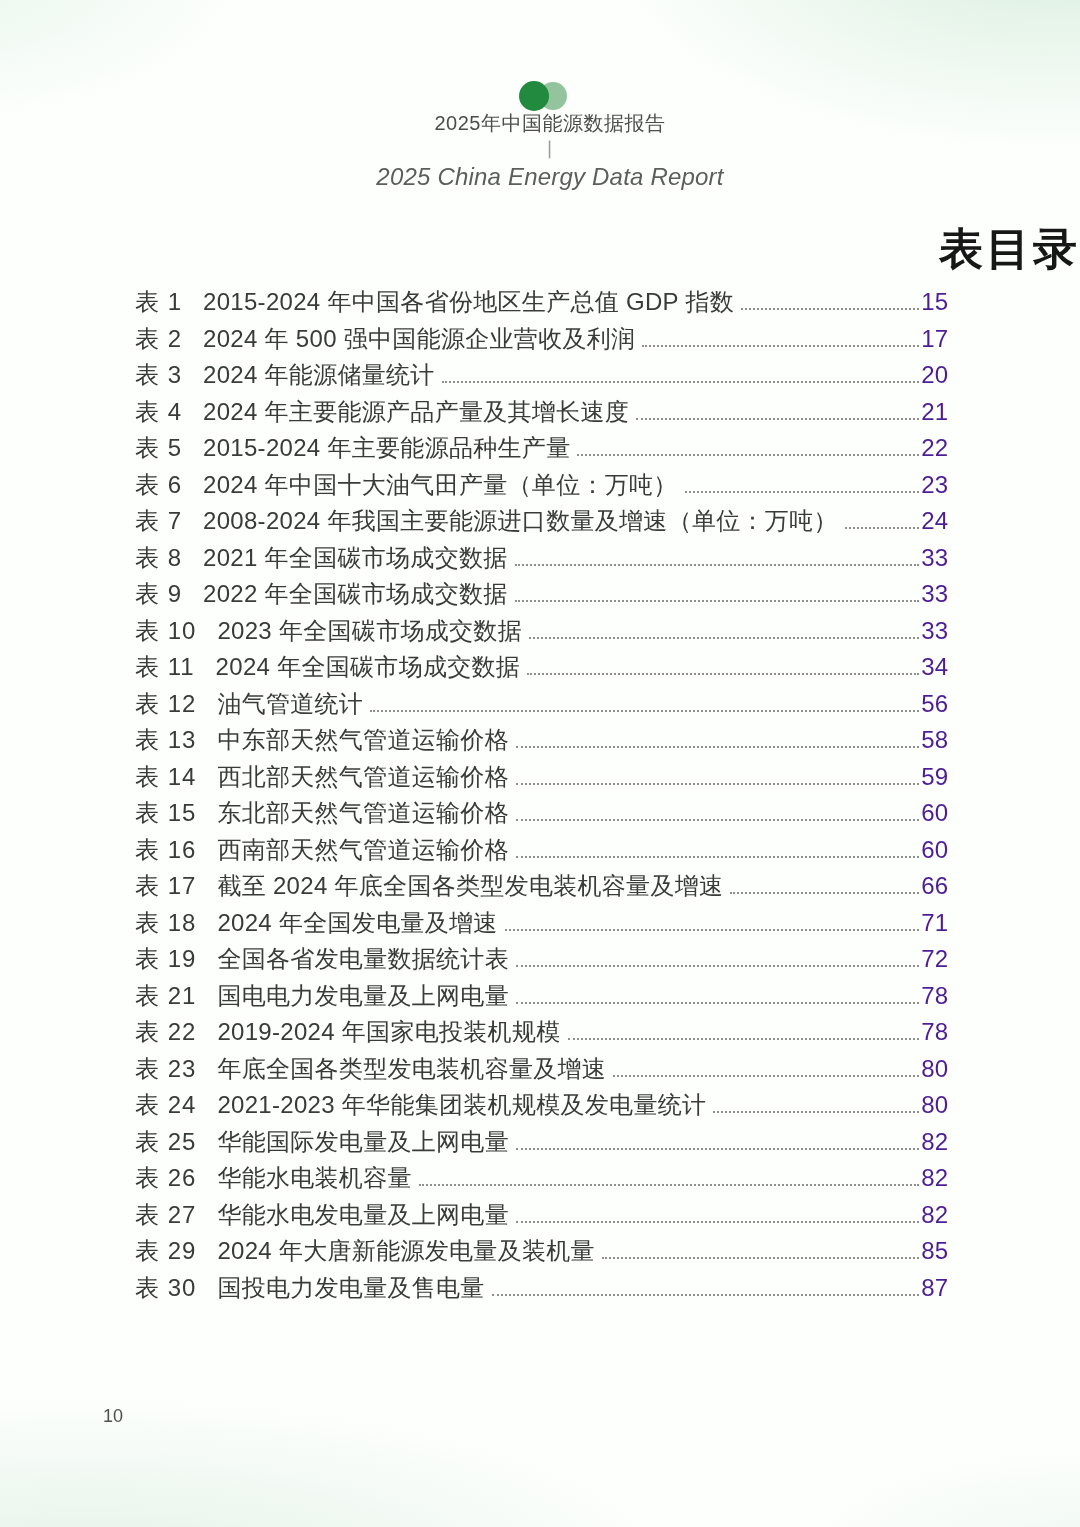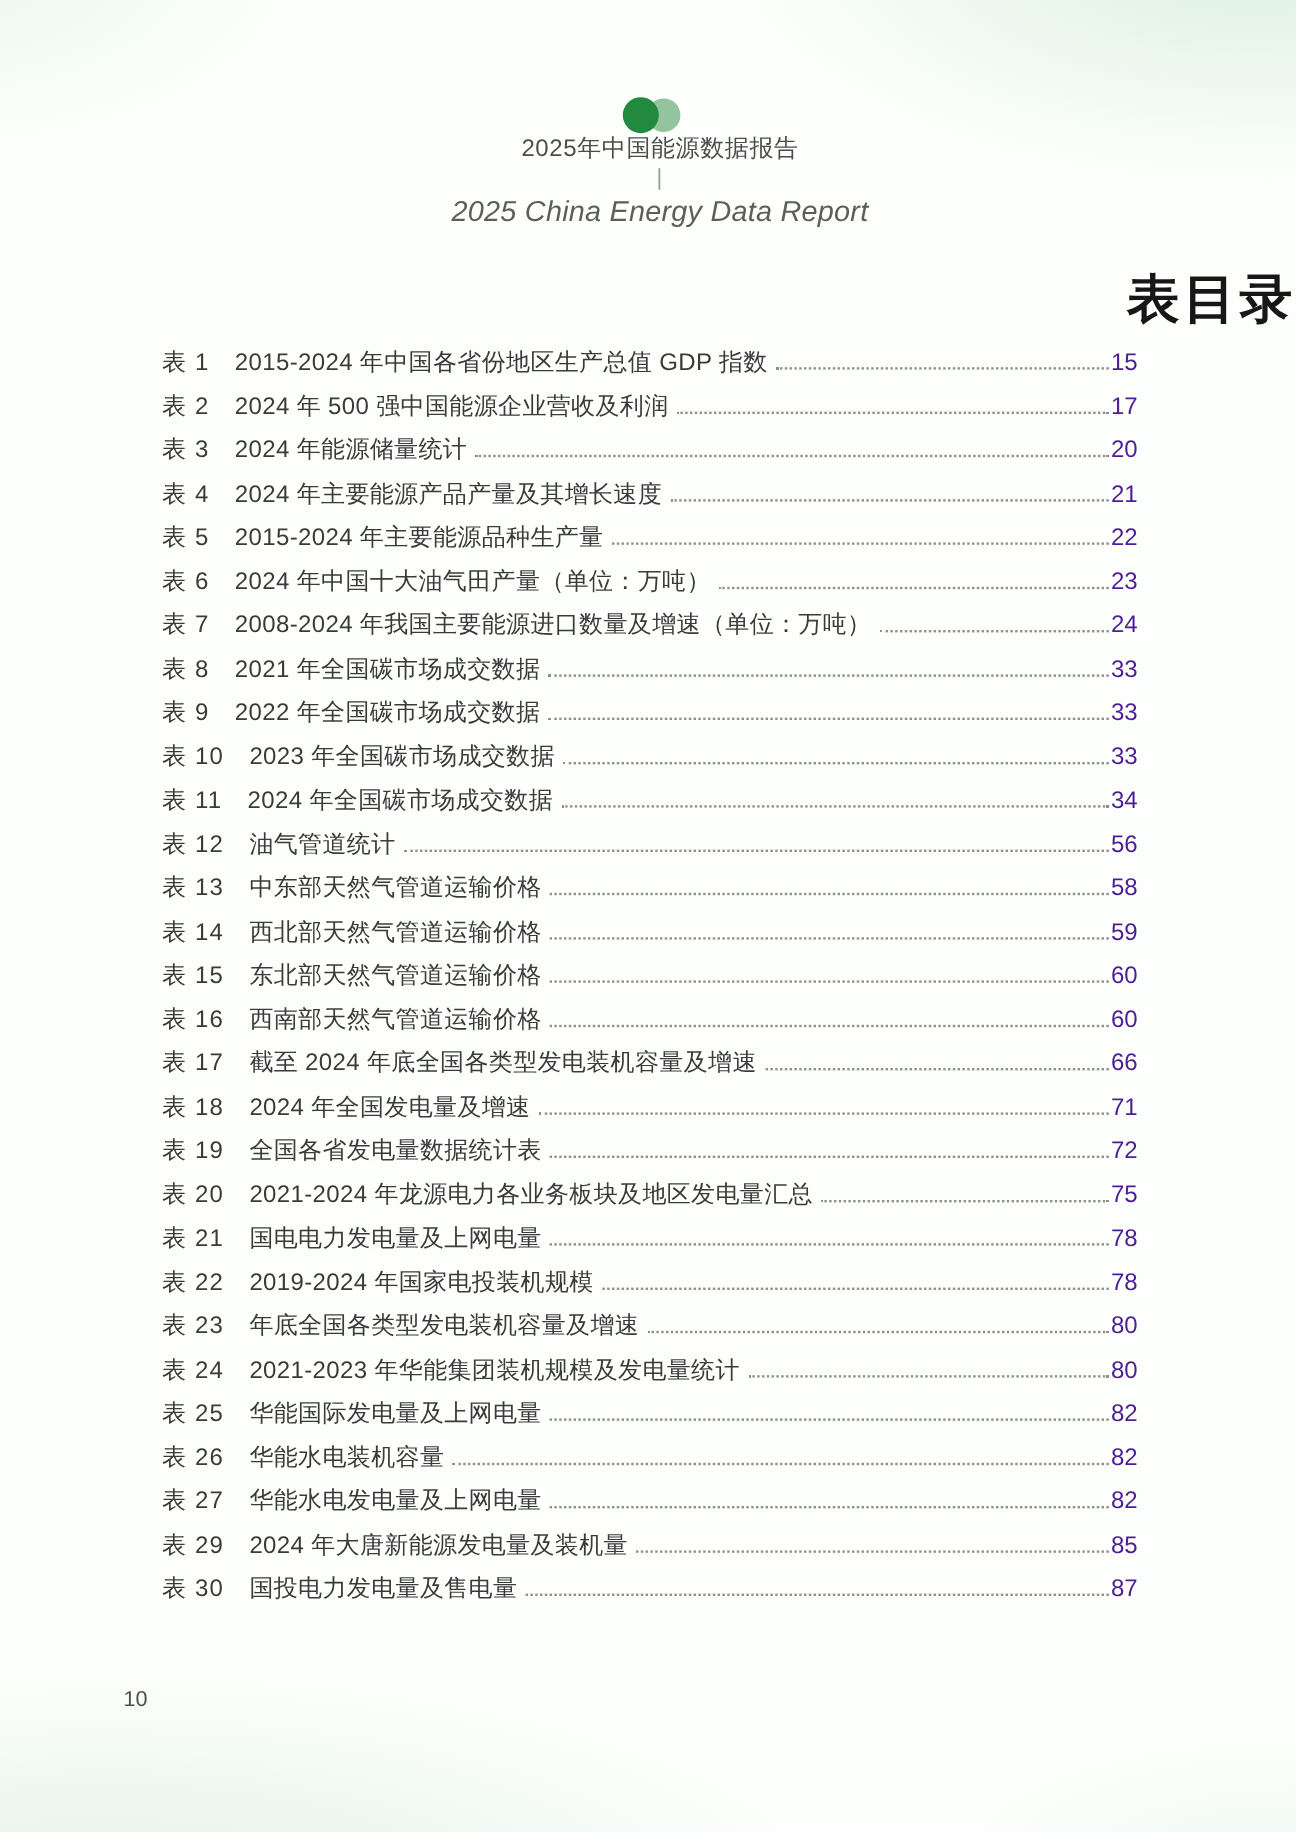--- a/index.html
+++ b/index.html
@@ -81,21 +81,21 @@
     position: absolute;
     top: 284px;
     left: 135px;
     width: 813px;
   }
   .toc-row {
     display: flex;
     align-items: baseline;
     height: 36.5px;
     line-height: 36.5px;
-    font-size: 20px;
+    font-size: 24px;
     color: #3a3a3a;
   }
   .toc-label {
     flex: 0 0 auto;
     margin-right: 21px;
     white-space: pre;
     letter-spacing: 1px;
   }
   .toc-title {
     flex: 0 0 auto;
@@ -267,26 +267,20 @@
     <span class="toc-page">71</span>
   </div>
 
   <div class="toc-row">
     <span class="toc-label">表 19</span>
     <span class="toc-title">全国各省发电量数据统计表</span>
     <span class="toc-leader"></span>
     <span class="toc-page">72</span>
   </div>
 
-  <div class="toc-row">
-    <span class="toc-label">表 20</span>
-    <span class="toc-title">2021-2024 年龙源电力各业务板块及地区发电量汇总</span>
-    <span class="toc-leader"></span>
-    <span class="toc-page">75</span>
-  </div>
 
   <div class="toc-row">
     <span class="toc-label">表 21</span>
     <span class="toc-title">国电电力发电量及上网电量</span>
     <span class="toc-leader"></span>
     <span class="toc-page">78</span>
   </div>
 
   <div class="toc-row">
     <span class="toc-label">表 22</span>

